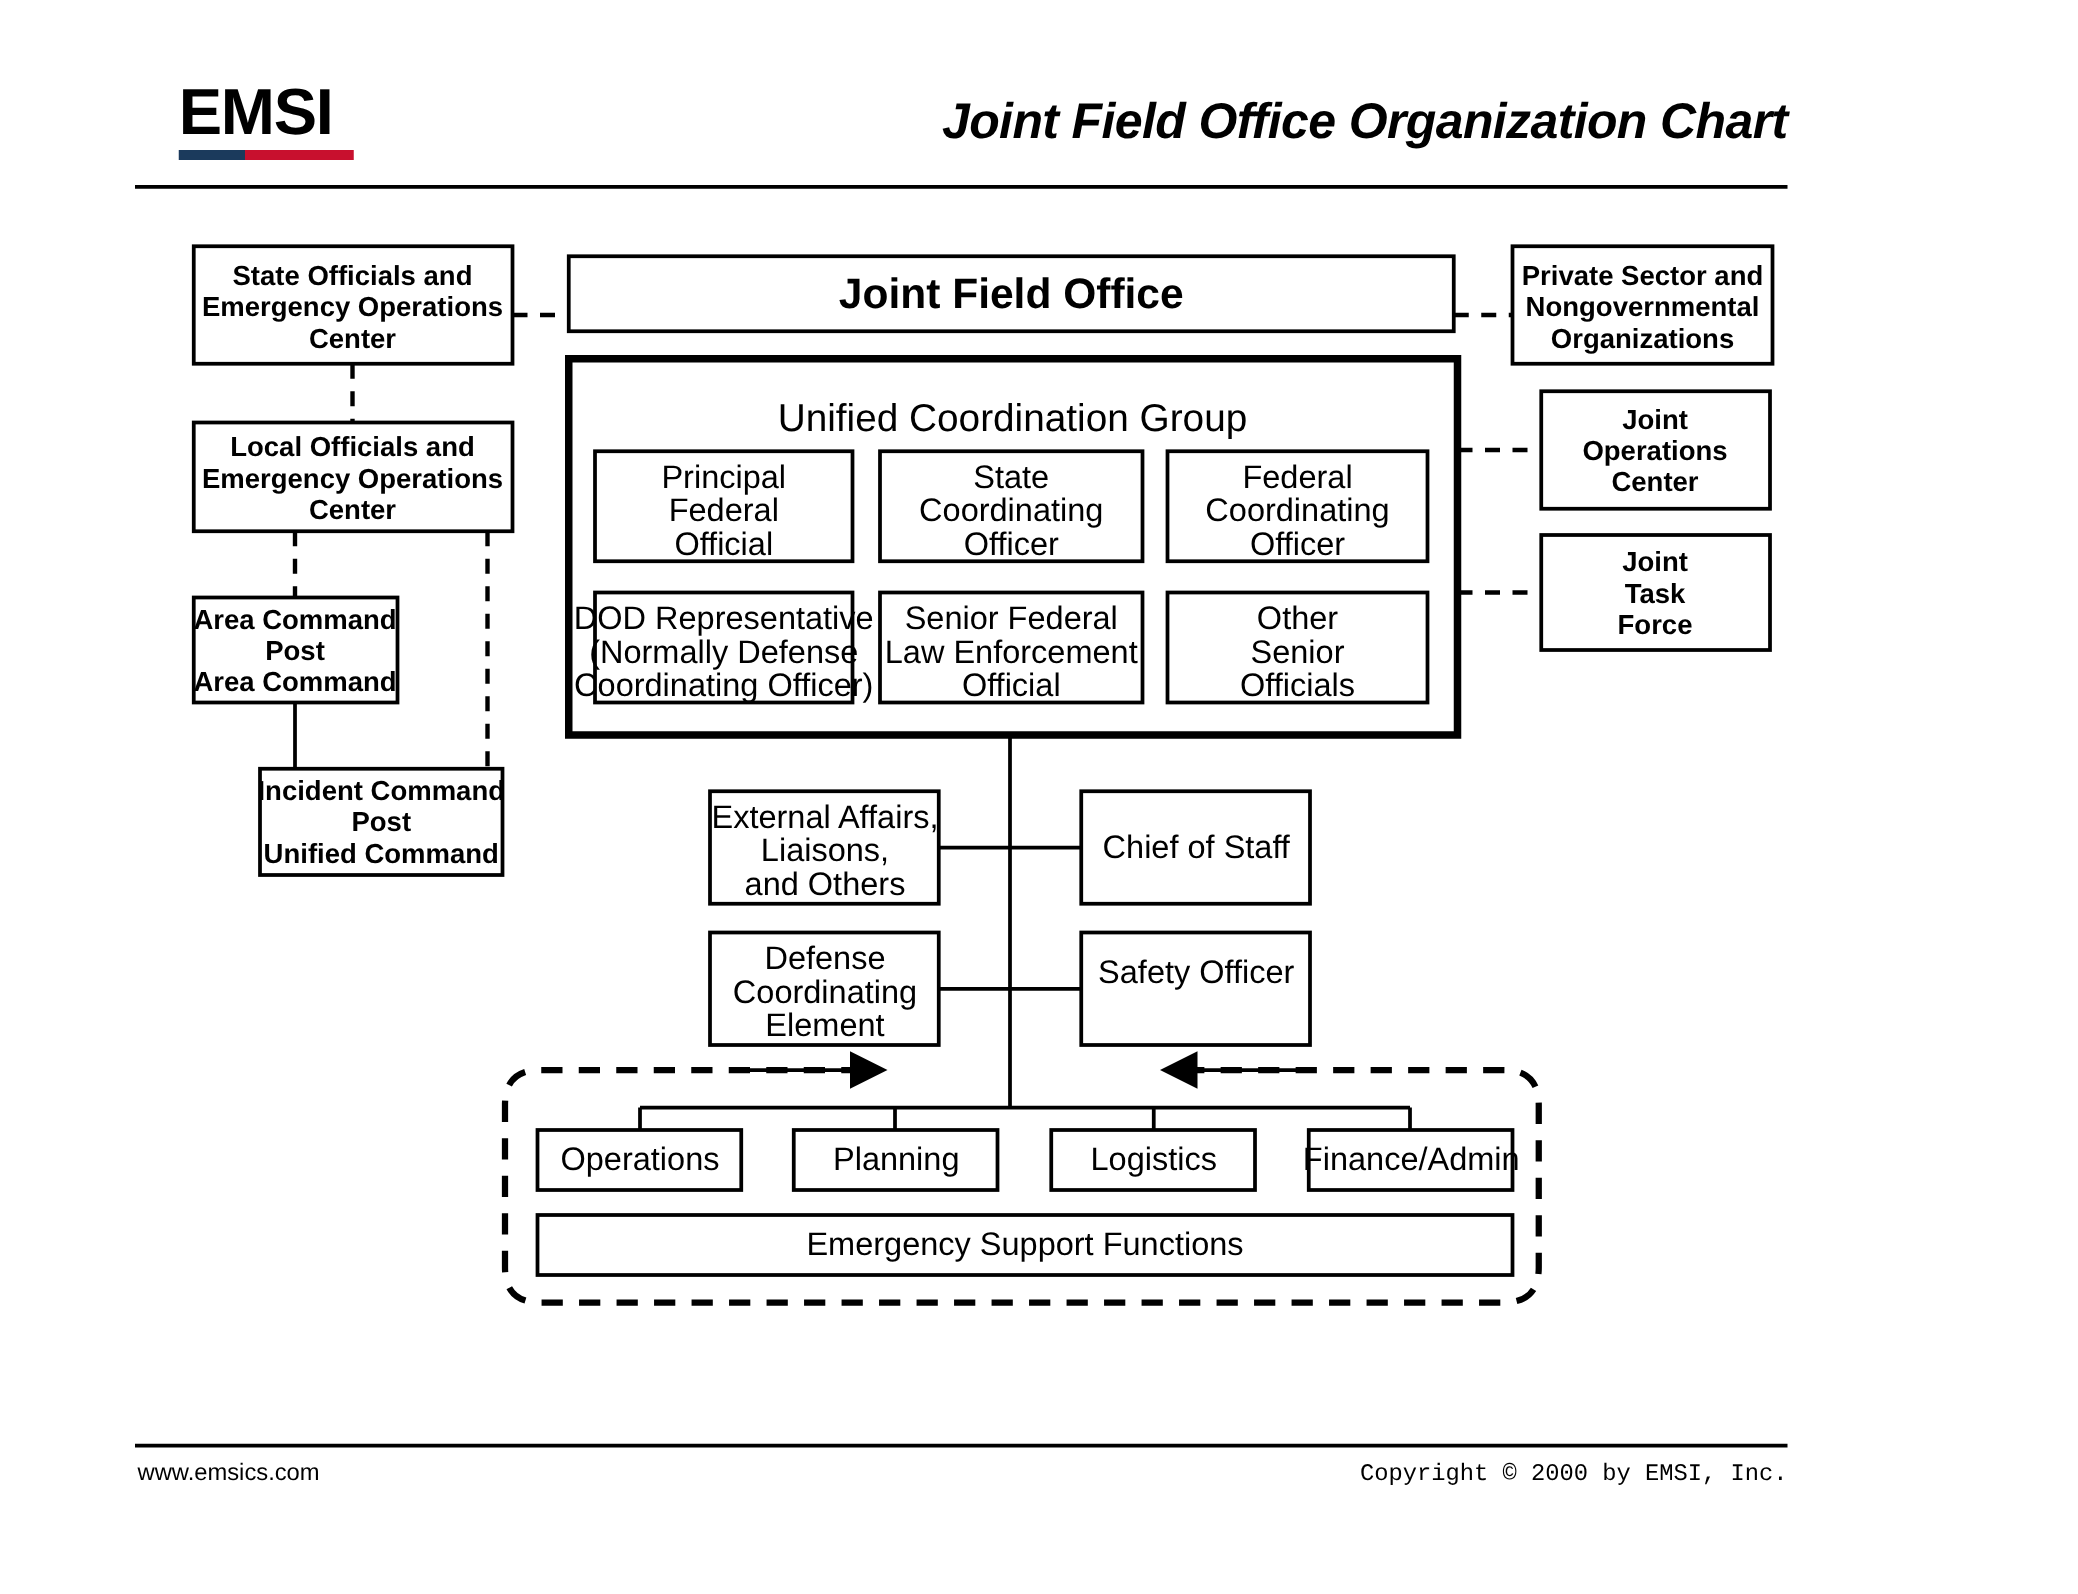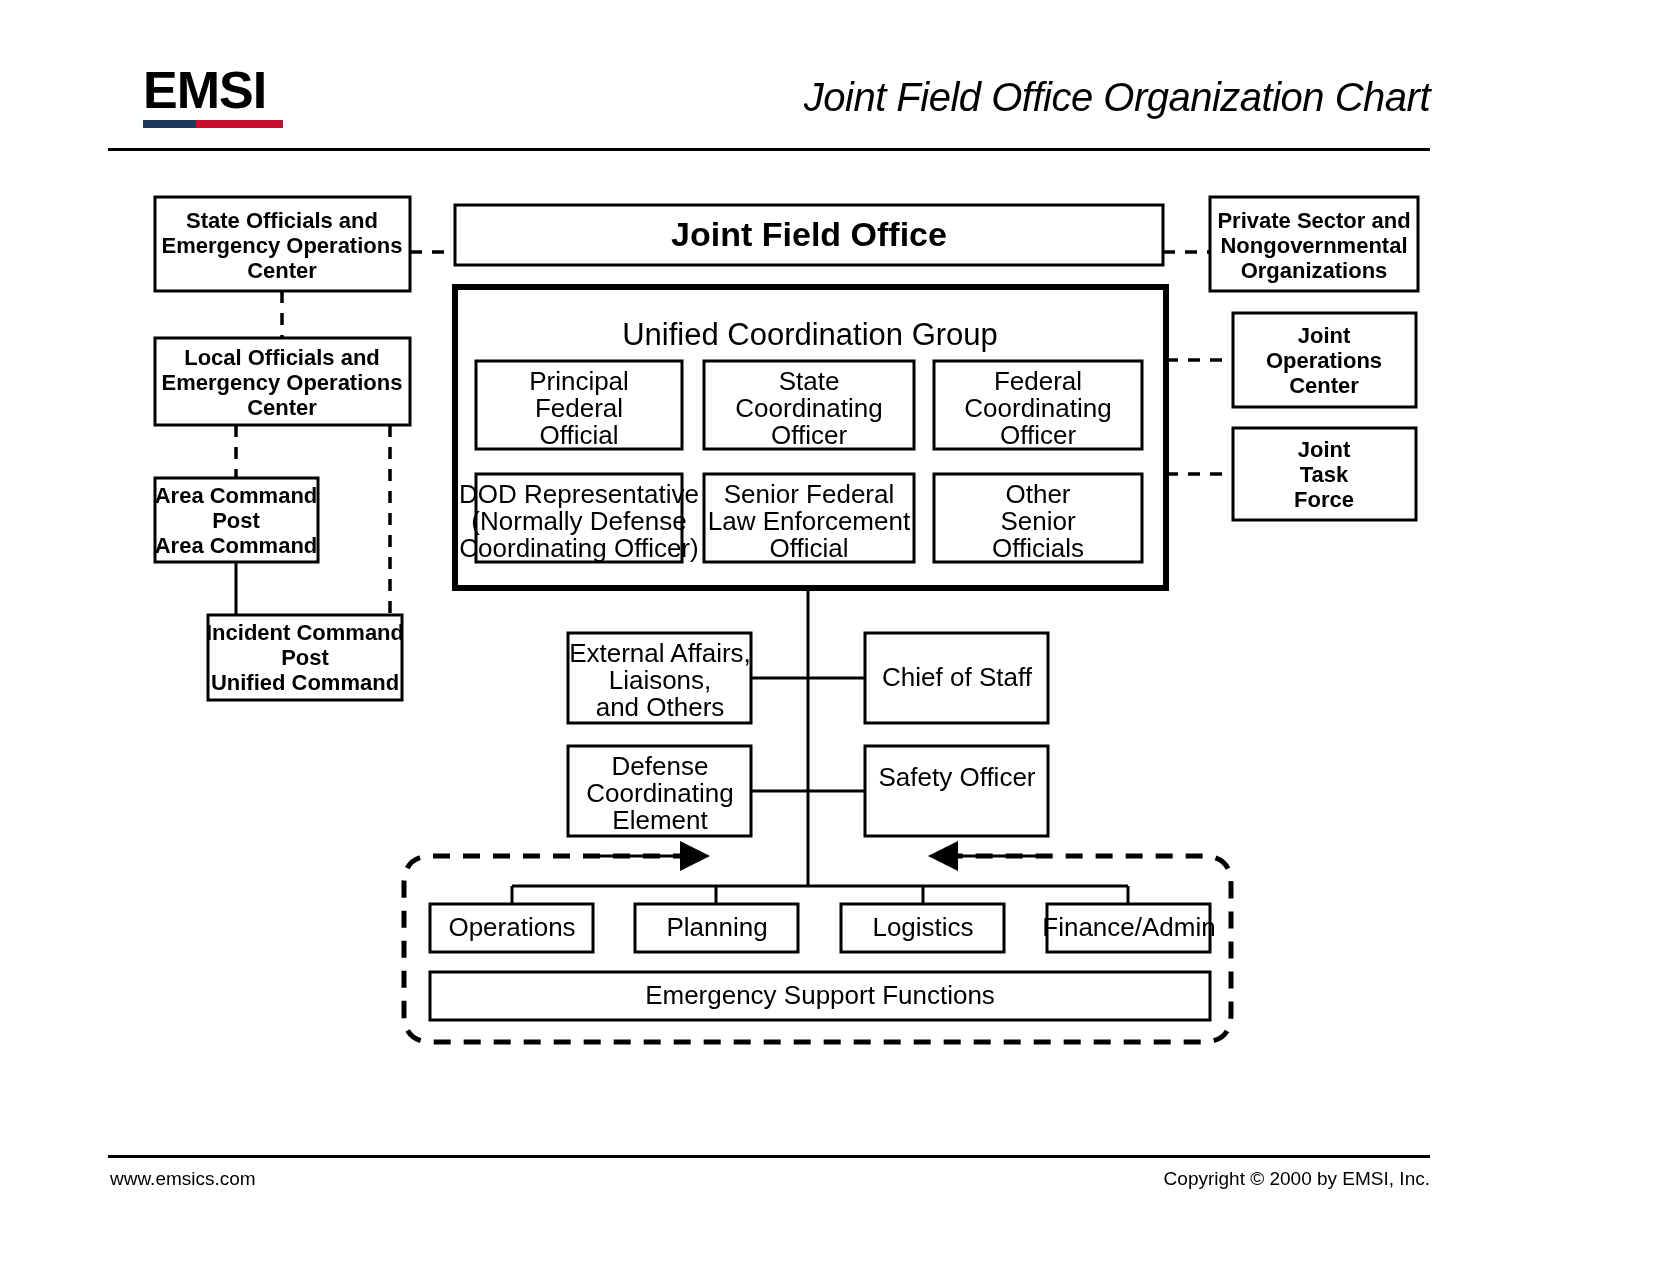--- a/index.html
+++ b/index.html
@@ -44,21 +44,21 @@
   }
   .logo-bar .seg-blue { flex: 0 0 38%; }
   .logo-bar .seg-red  { flex: 1 1 auto; }
 
   .chart-title {
     position: absolute;
     right: 232px;
     top: 75px;
     font-family: "Liberation Sans", sans-serif;
     font-size: 40px;
-    font-weight: normal;
+    font-weight: bold;
     font-style: italic;
     letter-spacing: -0.5px;
     white-space: nowrap;
     text-align: right;
   }
   .rule-top {
     position: absolute;
     left: 108px;
     top: 148px;
     width: 1322px;
@@ -80,20 +80,21 @@
     font-size: 19px;
     text-align: center;
   }
   .footer-right {
     position: absolute;
     right: 232px;
     top: 1168px;
     font-size: 19px;
     text-align: right;
     white-space: nowrap;
+    font-family: Liberation Mono, monospace;
   }
 
   
   #chart-svg {
     position: absolute;
     left: 0;
     top: 0;
     width: 1662px;
     height: 1275px;
   }

